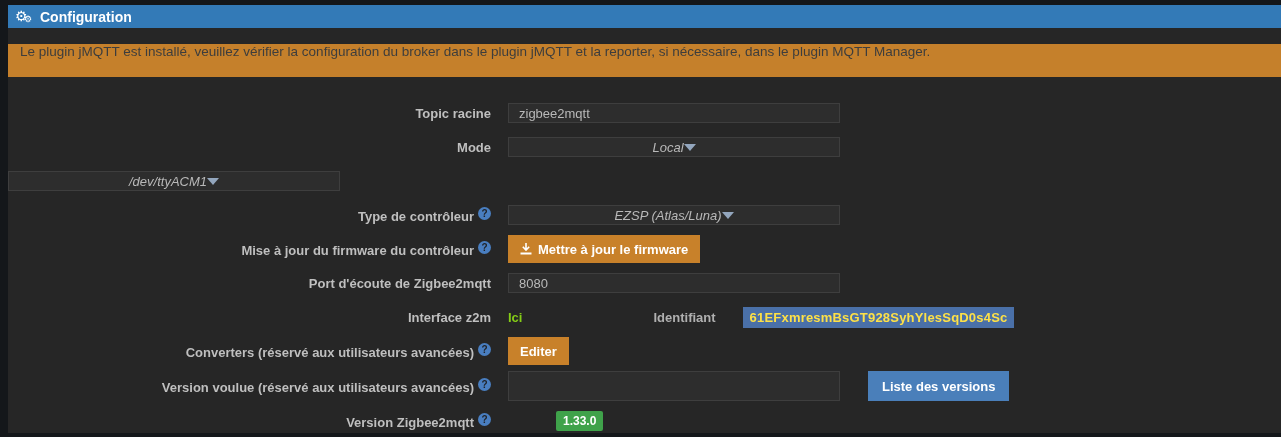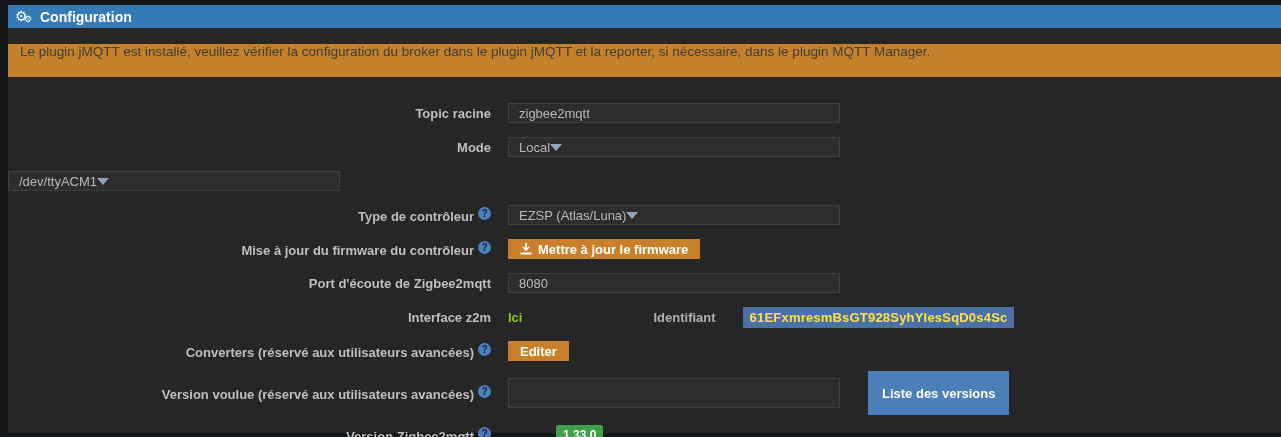--- a/index.html
+++ b/index.html
@@ -41,32 +41,32 @@
     background:#497ec0; color:#20242a; font-size:10px; font-weight:bold;
     text-align:center; line-height:13px; vertical-align:4px; margin-left:4px;
   }
   .help::before { content:"?"; }
   .ctl { display:flex; align-items:center; }
   .txt, .select {
     width:332px; height:20px; background:#2d2d2d;
     border:1px solid #3e3e3e; color:#b9b9b9; font-size:13px;
     padding:0 10px; font-family:"Liberation Sans", sans-serif;
   }
-  .select { display:flex; align-items:center; justify-content:flex-start; cursor:pointer; }
+  .select { display:flex; align-items:center; justify-content:center; cursor:pointer;font-style:italic; }
   .caret {
     width:0; height:0; border-left:6px solid transparent;
     border-right:6px solid transparent; border-top:7px solid #93a6bd;
   }
   .btn {
-    height:20px; border:none; display:inline-flex; align-items:center;
+    height:28px; border:none; display:inline-flex; align-items:center;
     padding:9px 12px; font-size:13px; font-weight:bold; color:#fff;
     font-family:"Liberation Sans", sans-serif; cursor:pointer;
   }
   .btn-orange { background:#c8812a; }
-  .btn-blue { background:#4a7fba; height:44px; padding:0 14px;justify-content:flex-end; }
+  .btn-blue { background:#4a7fba; height:30px; padding:0 14px;justify-content:flex-end; }
   .dl-icon { margin-right:6px; display:inline-flex; }
   .badge {
     background:#3fa24a; color:#fff; font-size:12px; font-weight:bold;
     padding:3px 7px; border-radius:2px;margin-left:48px;
   }
   .ici { color:#84cc16; font-size:13px; font-weight:bold; cursor:pointer; }
   .id-lab { color:#b0b0b0; font-size:13px; font-weight:bold; margin-left:131px; }
   .token {
     background:#4a70a8; color:#fde047; font-size:13px; font-weight:bold;
     padding:3px 7px; margin-left:27px; letter-spacing:0.2px;

